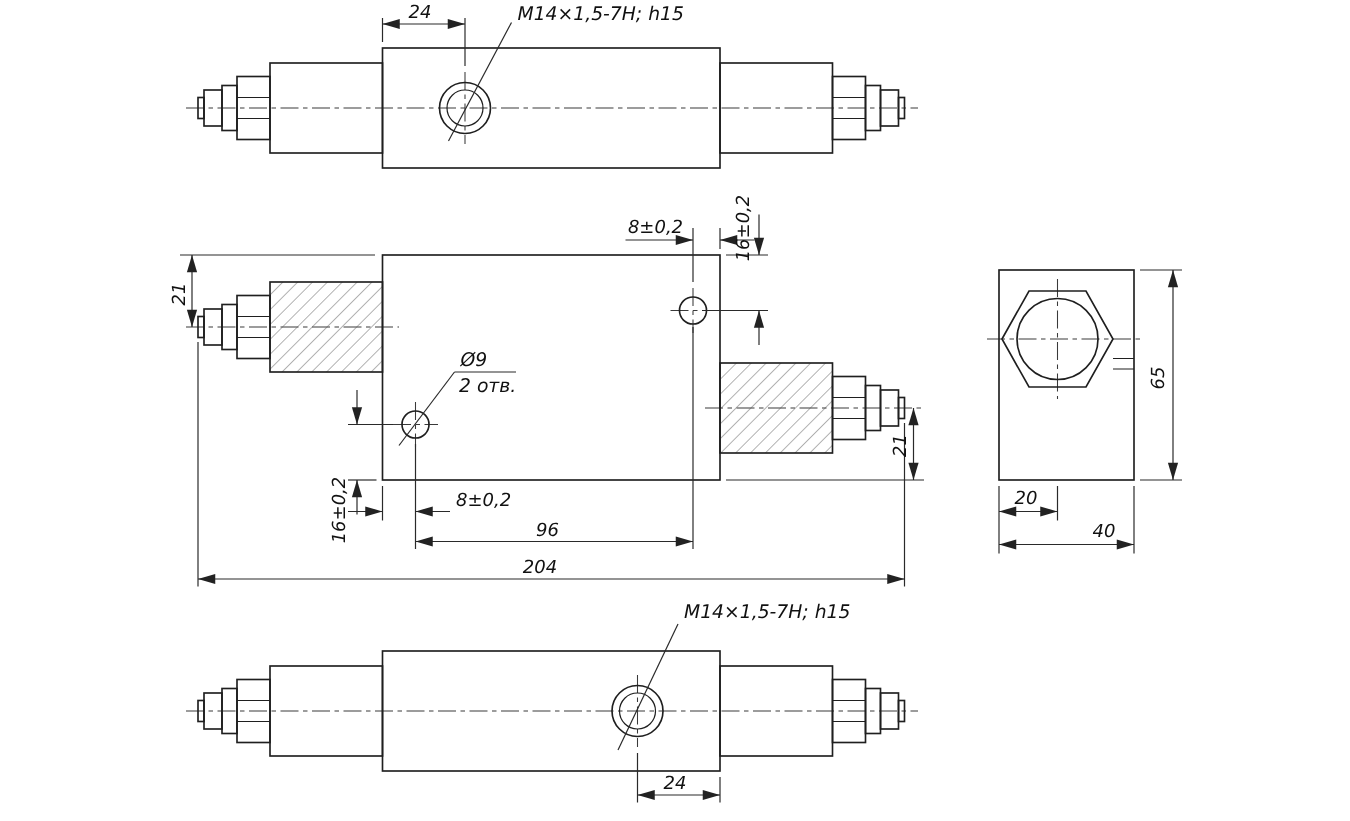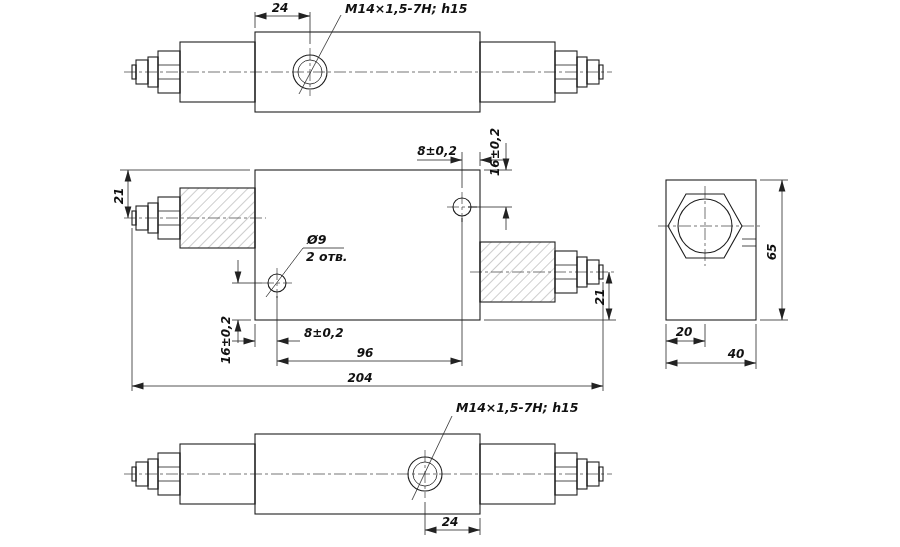--- a/index.html
+++ b/index.html
@@ -1,16 +1,16 @@
 <!DOCTYPE html>
 <html><head>
 <meta charset="utf-8">
 <style>
   html,body{margin:0;padding:0;background:#fff;}
-  .stage{position:relative;width:900px;height:547px;background:#ffffff;overflow:hidden;font-weight:bold;}
+  .stage{position:relative;width:900px;height:547px;background:#ffffff;overflow:hidden;}
   svg{display:block;}
   .ol{stroke:#1f1f1f;stroke-width:1.1;fill:none;}
   .olh{stroke:#1f1f1f;stroke-width:1.1;fill:url(#hatch);}
   .fl{stroke:#1f1f1f;stroke-width:0.8;fill:none;}
   .dl{stroke:#2a2a2a;stroke-width:0.8;fill:none;}
   .cl{stroke:#3a3a3a;stroke-width:0.7;fill:none;stroke-dasharray:12 3 3 3;}
   .dim{font-family:"DejaVu Sans", sans-serif;font-style:italic;font-size:12px;fill:#111;}
   .callout{font-family:"DejaVu Sans", sans-serif;font-style:italic;font-size:12.5px;fill:#111;}
 </style>
 </head>

